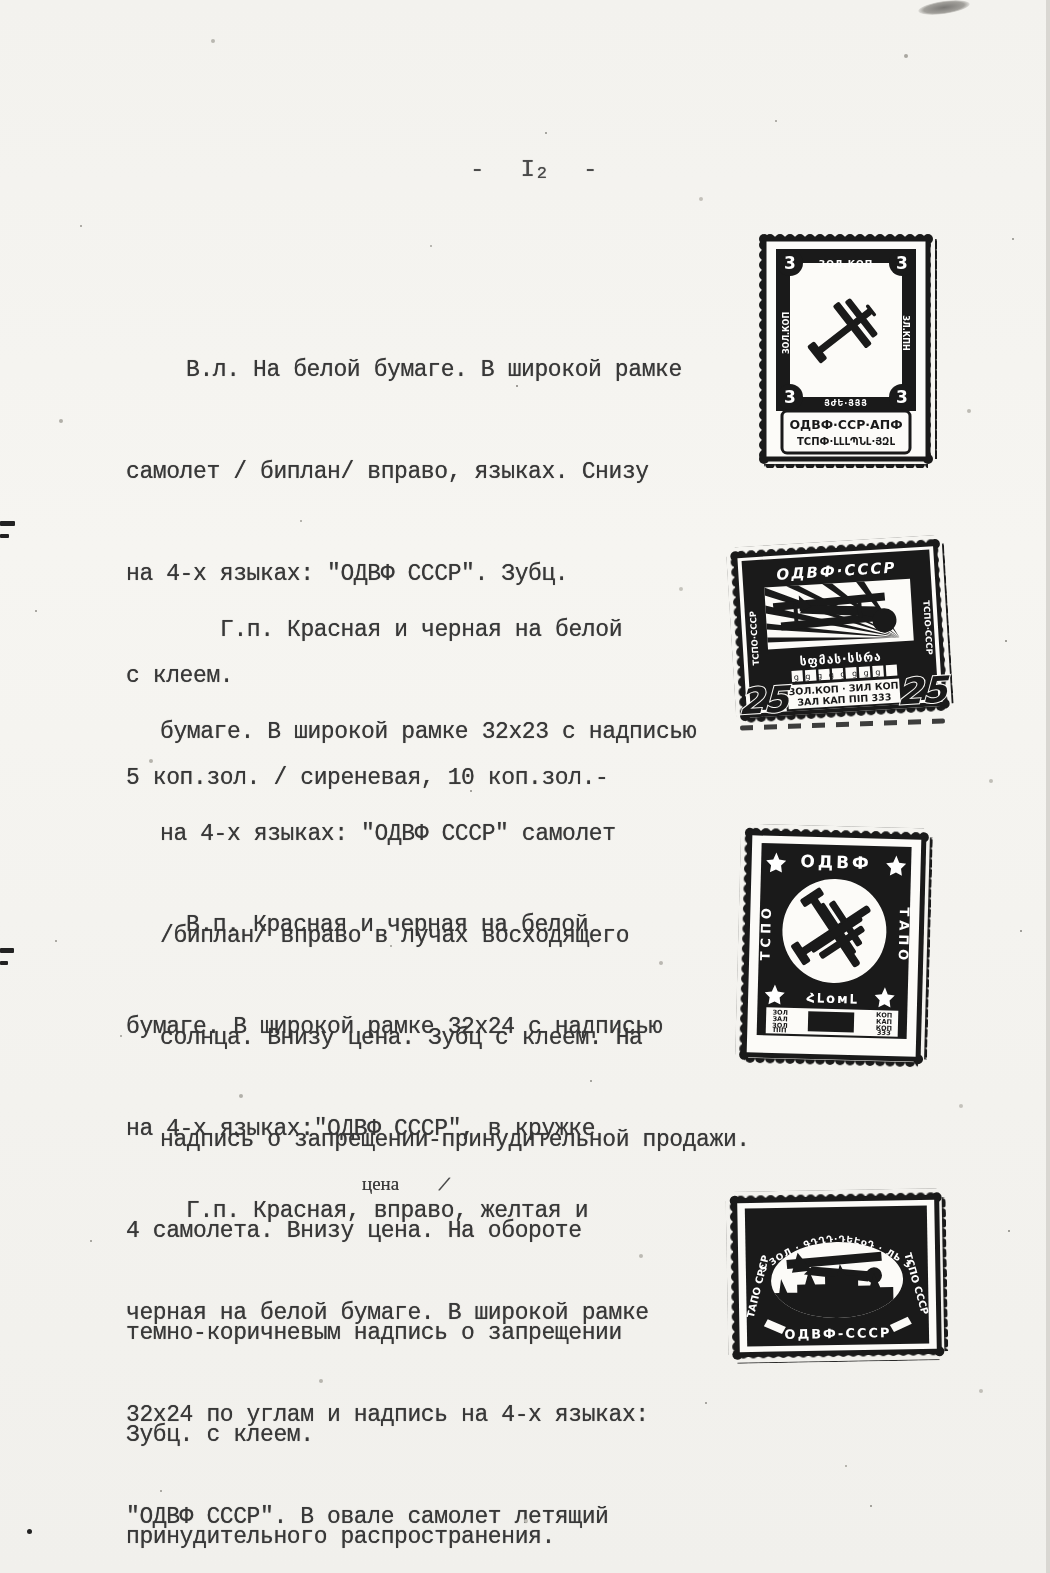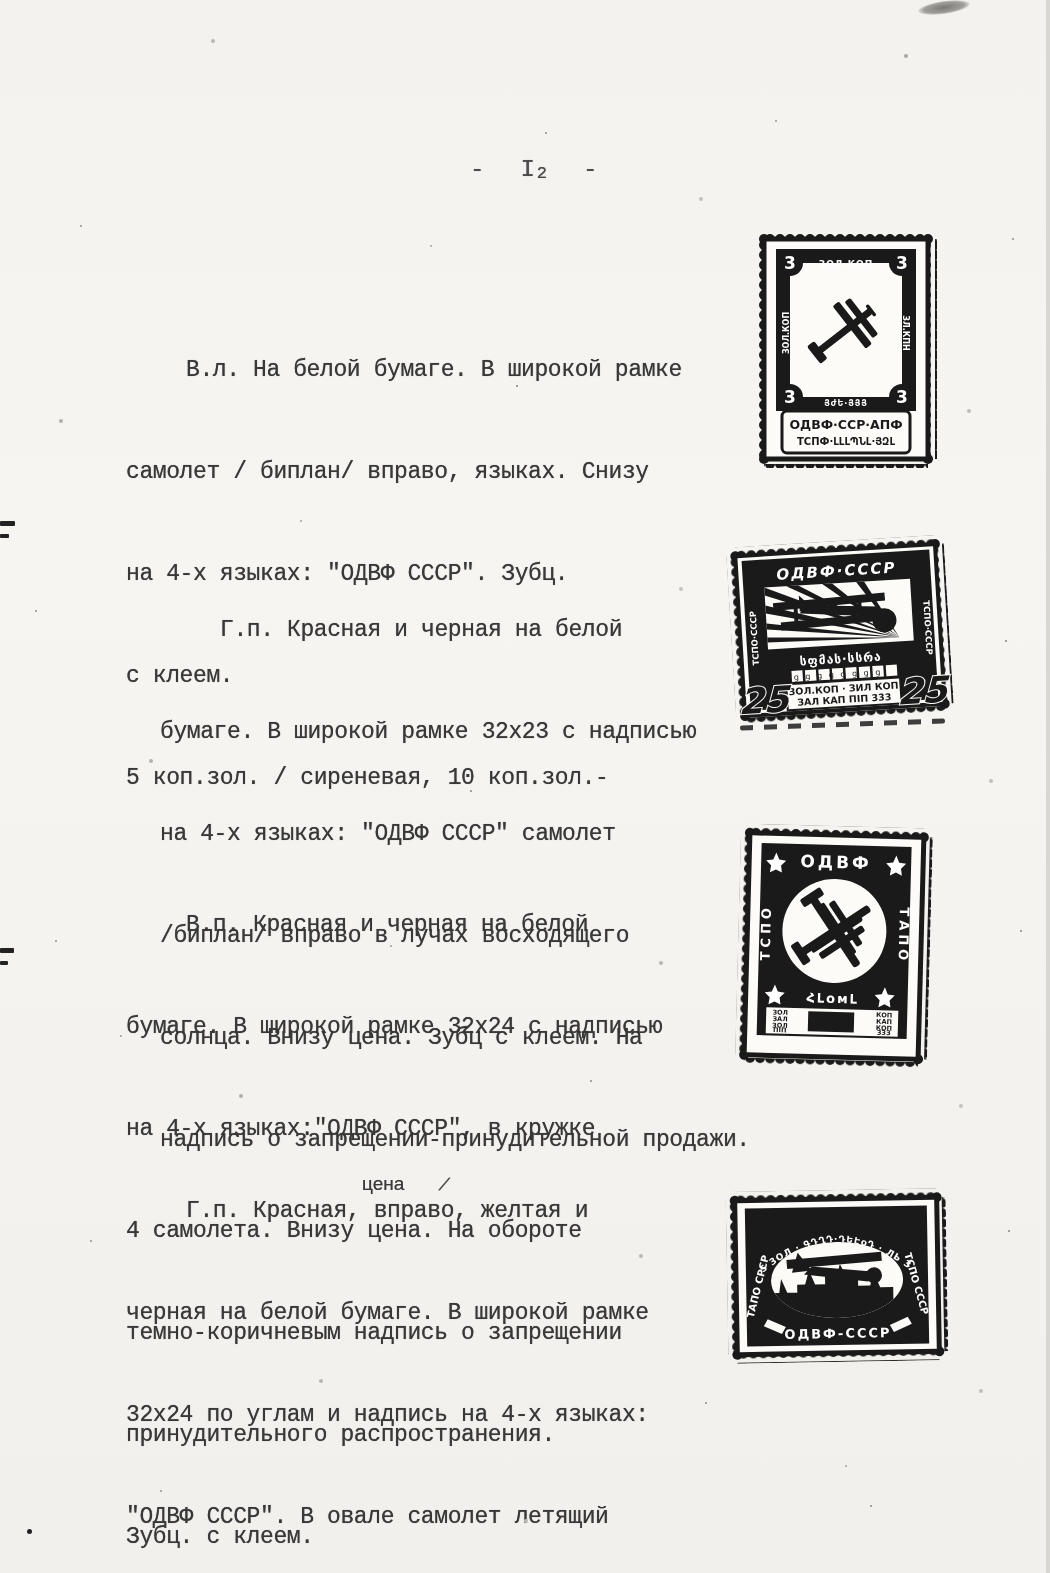--- a/index.html
+++ b/index.html
@@ -18,21 +18,21 @@
   .para{
     position:absolute;left:126px;width:650px;font-size:23px;line-height:34px;
     letter-spacing:-.4px;text-shadow:0 0 .7px rgba(45,45,45,.75);
     white-space:pre;color:#383838;
   }
   .para .line{height:34px;}
   .indent{padding-left:60px;}
   .p1{top:285px;} .p2{top:545px;margin-left:34px;} .p3{top:840px;} .p4{top:1126px;}
   .insert-word{
     position:absolute;left:362px;top:1173px;font-size:19px;color:#3a3a3a;
-    font-family:Liberation Sans, sans-serif;
+    font-family:Liberation Serif, serif;
     text-shadow:0 0 .6px rgba(45,45,45,.7);
   }
   .insert-caret{
     position:absolute;left:438px;top:1174px;font-size:20px;color:#4a4a4a;
     transform:rotate(12deg);font-family:"Liberation Mono",monospace;
   }
   .stamp{position:absolute;margin:0;padding:0;}
   .stamp svg{display:block;}
   .s1{left:755px;top:230px;}
   .s2{left:731px;top:541px;transform:rotate(-3.5deg);}
@@ -96,22 +96,22 @@
     <div class="line">солнца. Внизу цена. Зубц с клеем. На</div>
     <div class="line">надпись о запрещении-принудительной продажи.</div>
   </div>
 
   <div class="para p3">
     <div class="line indent">В.п. Красная и черная на белой</div>
     <div class="line">бумаге. В широкой рамке 32х24 с надписью</div>
     <div class="line">на 4-х языках:"ОДВФ СССР", в кружке</div>
     <div class="line">4 самолета. Внизу цена. На обороте</div>
     <div class="line">темно-коричневым надпись о запрещении</div>
+    <div class="line">Зубц. с клеем.</div>
     <div class="line">принудительного распространения.</div>
-    <div class="line">Зубц. с клеем.</div>
     
   </div>
 
   <div class="para p4">
     <div class="line indent">Г.п. Красная, вправо, желтая и</div>
     <div class="line">черная на белой бумаге. В широкой рамке</div>
     <div class="line">32х24 по углам и надпись на 4-х языках:</div>
     <div class="line">"ОДВФ СССР". В овале самолет летящий</div>
     
     

